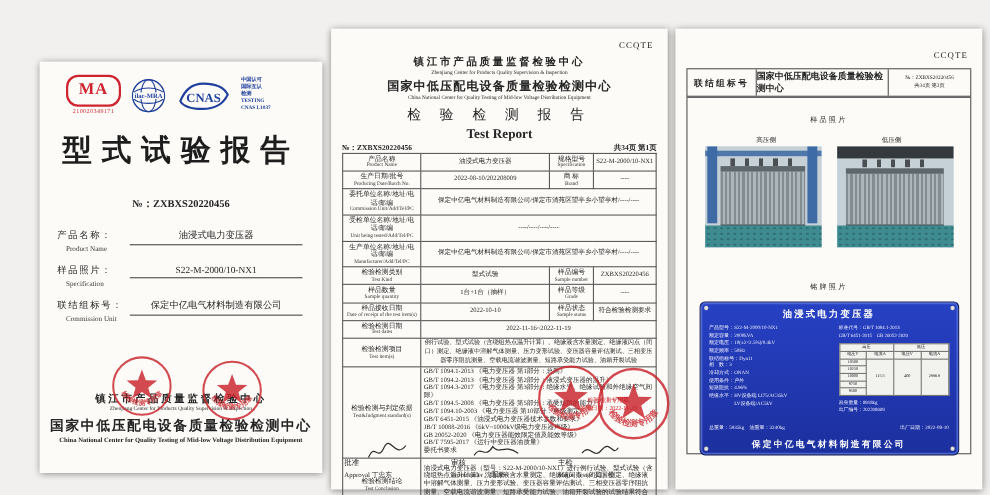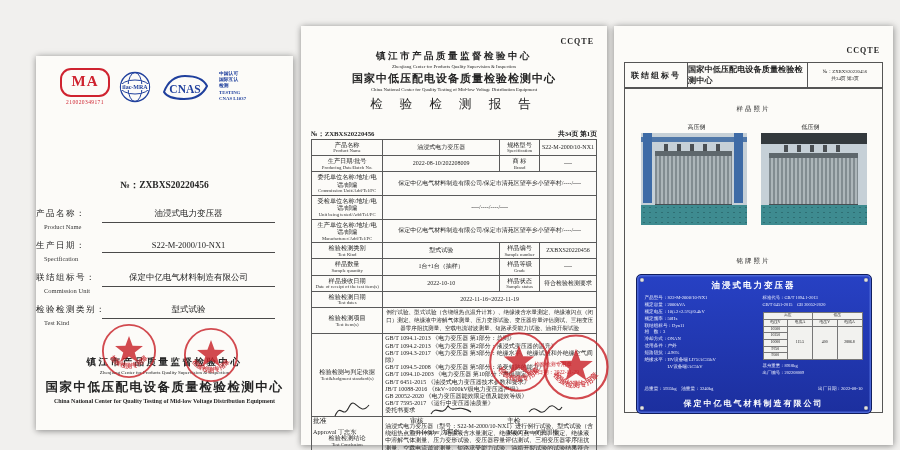--- a/index.html
+++ b/index.html
@@ -13,40 +13,40 @@
   #p1{left:36px;top:56px;width:257px;height:374px;}
   .logo-row{position:absolute;top:12px;left:24px;display:flex;align-items:center;gap:9px;font-family:Liberation Serif, serif;}
   .cma-box{border:2px solid #cf2330;border-radius:11px;width:46px;height:25px;line-height:23px;
            text-align:center;color:#cf2330;font-weight:bold;font-size:15px;letter-spacing:1px;}
   .cma-num{font-size:5.5px;color:#cf2330;margin-top:2px;letter-spacing:.4px;text-align:center;}
   .cnas-side{font-size:4.8px;line-height:1.3;color:#20409d;font-weight:bold;}
   .p1-title{position:absolute;top:62px;left:0;right:0;text-align:center;
             font-size:27px;font-weight:bold;letter-spacing:9px;color:#1d1d1d;}
   .p1-sub{position:absolute;top:102px;left:0;right:0;text-align:center;font-size:14px;font-weight:bold;}
   .p1-no{position:absolute;top:123px;left:0;right:0;text-align:center;font-size:9.5px;font-weight:bold;}
-  .field{position:absolute;left:0;right:16px;height:28px;}
+  .field{position:absolute;left:16px;right:16px;height:28px;}
   .flabel{font-size:8.5px;letter-spacing:1.5px;}
   .fen{font-size:6.5px;color:#3a3a3a;margin-top:3px;margin-left:8px;}
   .fvalue{position:absolute;left:66px;right:2px;top:0;text-align:center;font-size:8.5px;
           border-bottom:1px solid #4a4a4a;padding-bottom:2px;}
   .p1-foot{position:absolute;left:0;right:0;bottom:26px;text-align:center;}
   .org1cn{font-size:9.5px;font-weight:bold;letter-spacing:2.5px;}
   .org1en{font-size:5px;margin-top:1px;}
   .org2cn{font-size:12.5px;font-weight:bold;letter-spacing:1.5px;margin-top:4px;}
   .org2en{font-size:6px;font-weight:bold;margin-top:2px;}
 
   
   .seal{position:absolute;opacity:.82;}
   .sc{fill:none;stroke:#c9242b;stroke-width:3.2;}
   .sp{fill:#c9242b;}
   .st{fill:#c9242b;font-weight:bold;}
 
   
   #p2{left:301px;top:26px;width:306px;height:419px;}
-  .cc{position:absolute;top:11px;right:13px;font-size:8px;letter-spacing:1px;font-weight:bold;text-align:right;}
+  .cc{position:absolute;top:11px;right:13px;font-size:8px;letter-spacing:1px;font-weight:normal;text-align:right;}
   .p2-head{position:absolute;top:24px;left:0;right:0;text-align:center;}
   .h1cn{font-size:9.5px;font-weight:bold;letter-spacing:2.5px;}
   .h1en{font-size:4.8px;margin-top:1px;}
   .h2cn{font-size:11px;font-weight:bold;letter-spacing:1px;margin-top:2px;}
   .h2en{font-size:4.8px;margin-top:1px;}
   .p2-title{font-size:12.5px;font-weight:normal;letter-spacing:7px;margin-top:4px;}
   .p2-title-en{font-size:12px;font-weight:bold;margin-top:1px;}
   .no-line{position:absolute;top:103px;left:10px;right:10px;display:flex;justify-content:space-between;
            font-size:6.8px;font-weight:bold;}
   .rpt{position:absolute;top:113px;left:10px;right:10px;border-collapse:collapse;table-layout:fixed;}
@@ -127,41 +127,37 @@
         <path d="M4,20 Q10,4 25,4 Q42,4 47,14 Q41,27 24,27 Q8,27 4,20 Z" fill="none" stroke="#20409d" stroke-width="2"></path>
         <text x="25" y="20.5" text-anchor="middle" font-size="11.5" fill="#20409d" font-weight="bold">CNAS</text>
       </svg>
       <div class="cnas-side lines">中国认可
 国际互认
 检测
 TESTING
 CNAS L1037</div>
     </div>
 
+    <div class="p1-title">型式试验报告</div>
     <div class="p1-no">№：ZXBXS20220456</div>
 
     <div class="field" style="top:152px;">
       <div class="flabel">产品名称：</div>
       <div class="fvalue">油浸式电力变压器</div>
       <div class="fen">Product Name</div>
     </div>
     <div class="field" style="top:184px;">
-      <div class="flabel">生产日期：</div>
+      <div class="flabel">样品照片：</div>
       <div class="fvalue">S22-M-2000/10-NX1</div>
       <div class="fen">Specification</div>
     </div>
     <div class="field" style="top:216px;">
       <div class="flabel">联结组标号：</div>
       <div class="fvalue">保定中亿电气材料制造有限公司</div>
       <div class="fen">Commission Unit</div>
-    </div>
-    <div class="field" style="top:248px;">
-      <div class="flabel">检验检测类别：</div>
-      <div class="fvalue">型式试验</div>
-      <div class="fen">Test Kind</div>
     </div>
 
     <div class="p1-foot">
       <div class="org1cn">镇江市产品质量监督检验中心</div>
       <div class="org1en">Zhenjiang Center for Products Quality Supervision &amp; Inspection</div>
       <div class="org2cn">国家中低压配电设备质量检验检测中心</div>
       <div class="org2en">China National Center for Quality Testing of Mid-low Voltage Distribution Equipment</div>
     </div>
 
     <svg class="seal" style="left:64px;top:266px;" width="58" height="58" viewBox="0 0 100 100">
@@ -183,20 +179,21 @@
   </div>
 
   <div class="page" id="p2">
     <div class="cc">CCQTE</div>
     <div class="p2-head">
       <div class="h1cn">镇江市产品质量监督检验中心</div>
       <div class="h1en">Zhenjiang Center for Products Quality Supervision &amp; Inspection</div>
       <div class="h2cn">国家中低压配电设备质量检验检测中心</div>
       <div class="h2en">China National Center for Quality Testing of Mid-low Voltage Distribution Equipment</div>
       <div class="p2-title">检 验 检 测 报 告</div>
+      <div class="p2-title-en">Test Report</div>
     </div>
     <div class="no-line">
       <span>№：ZXBXS20220456</span>
       <span>共34页 第1页</span>
     </div>
 
     <table class="rpt">
       <colgroup>
           <col style="width:25%">
           <col style="width:41%">

